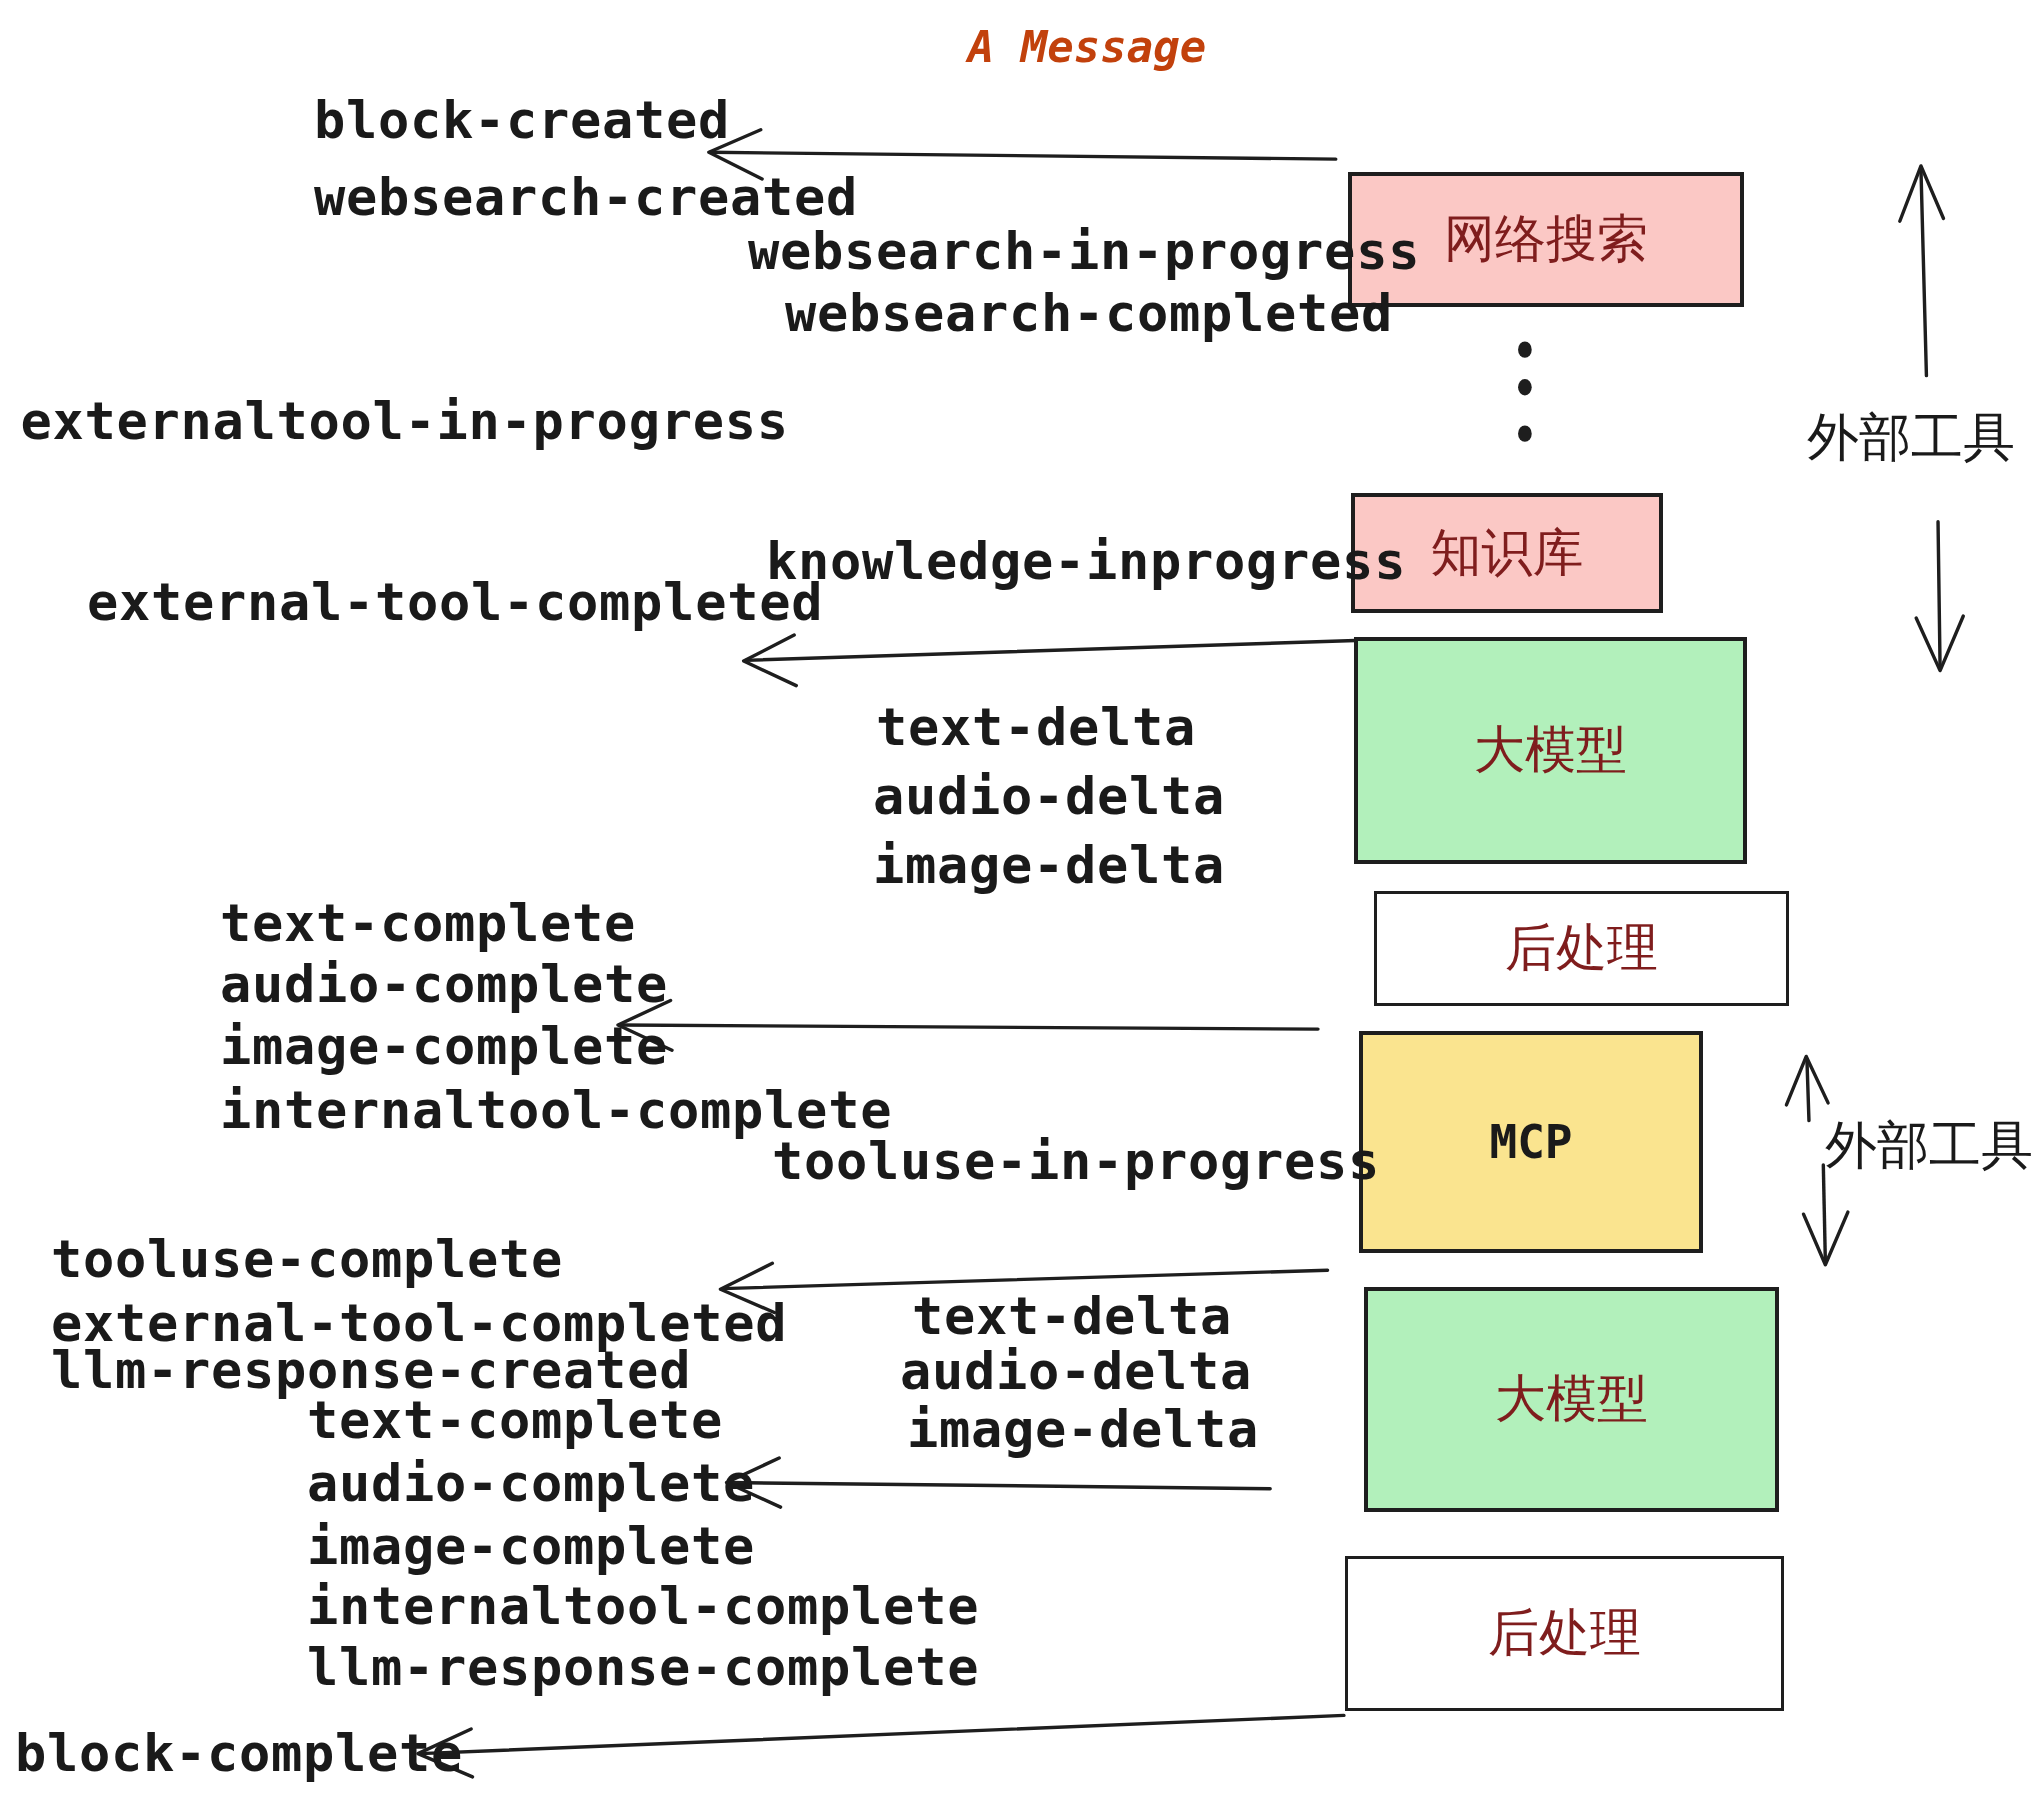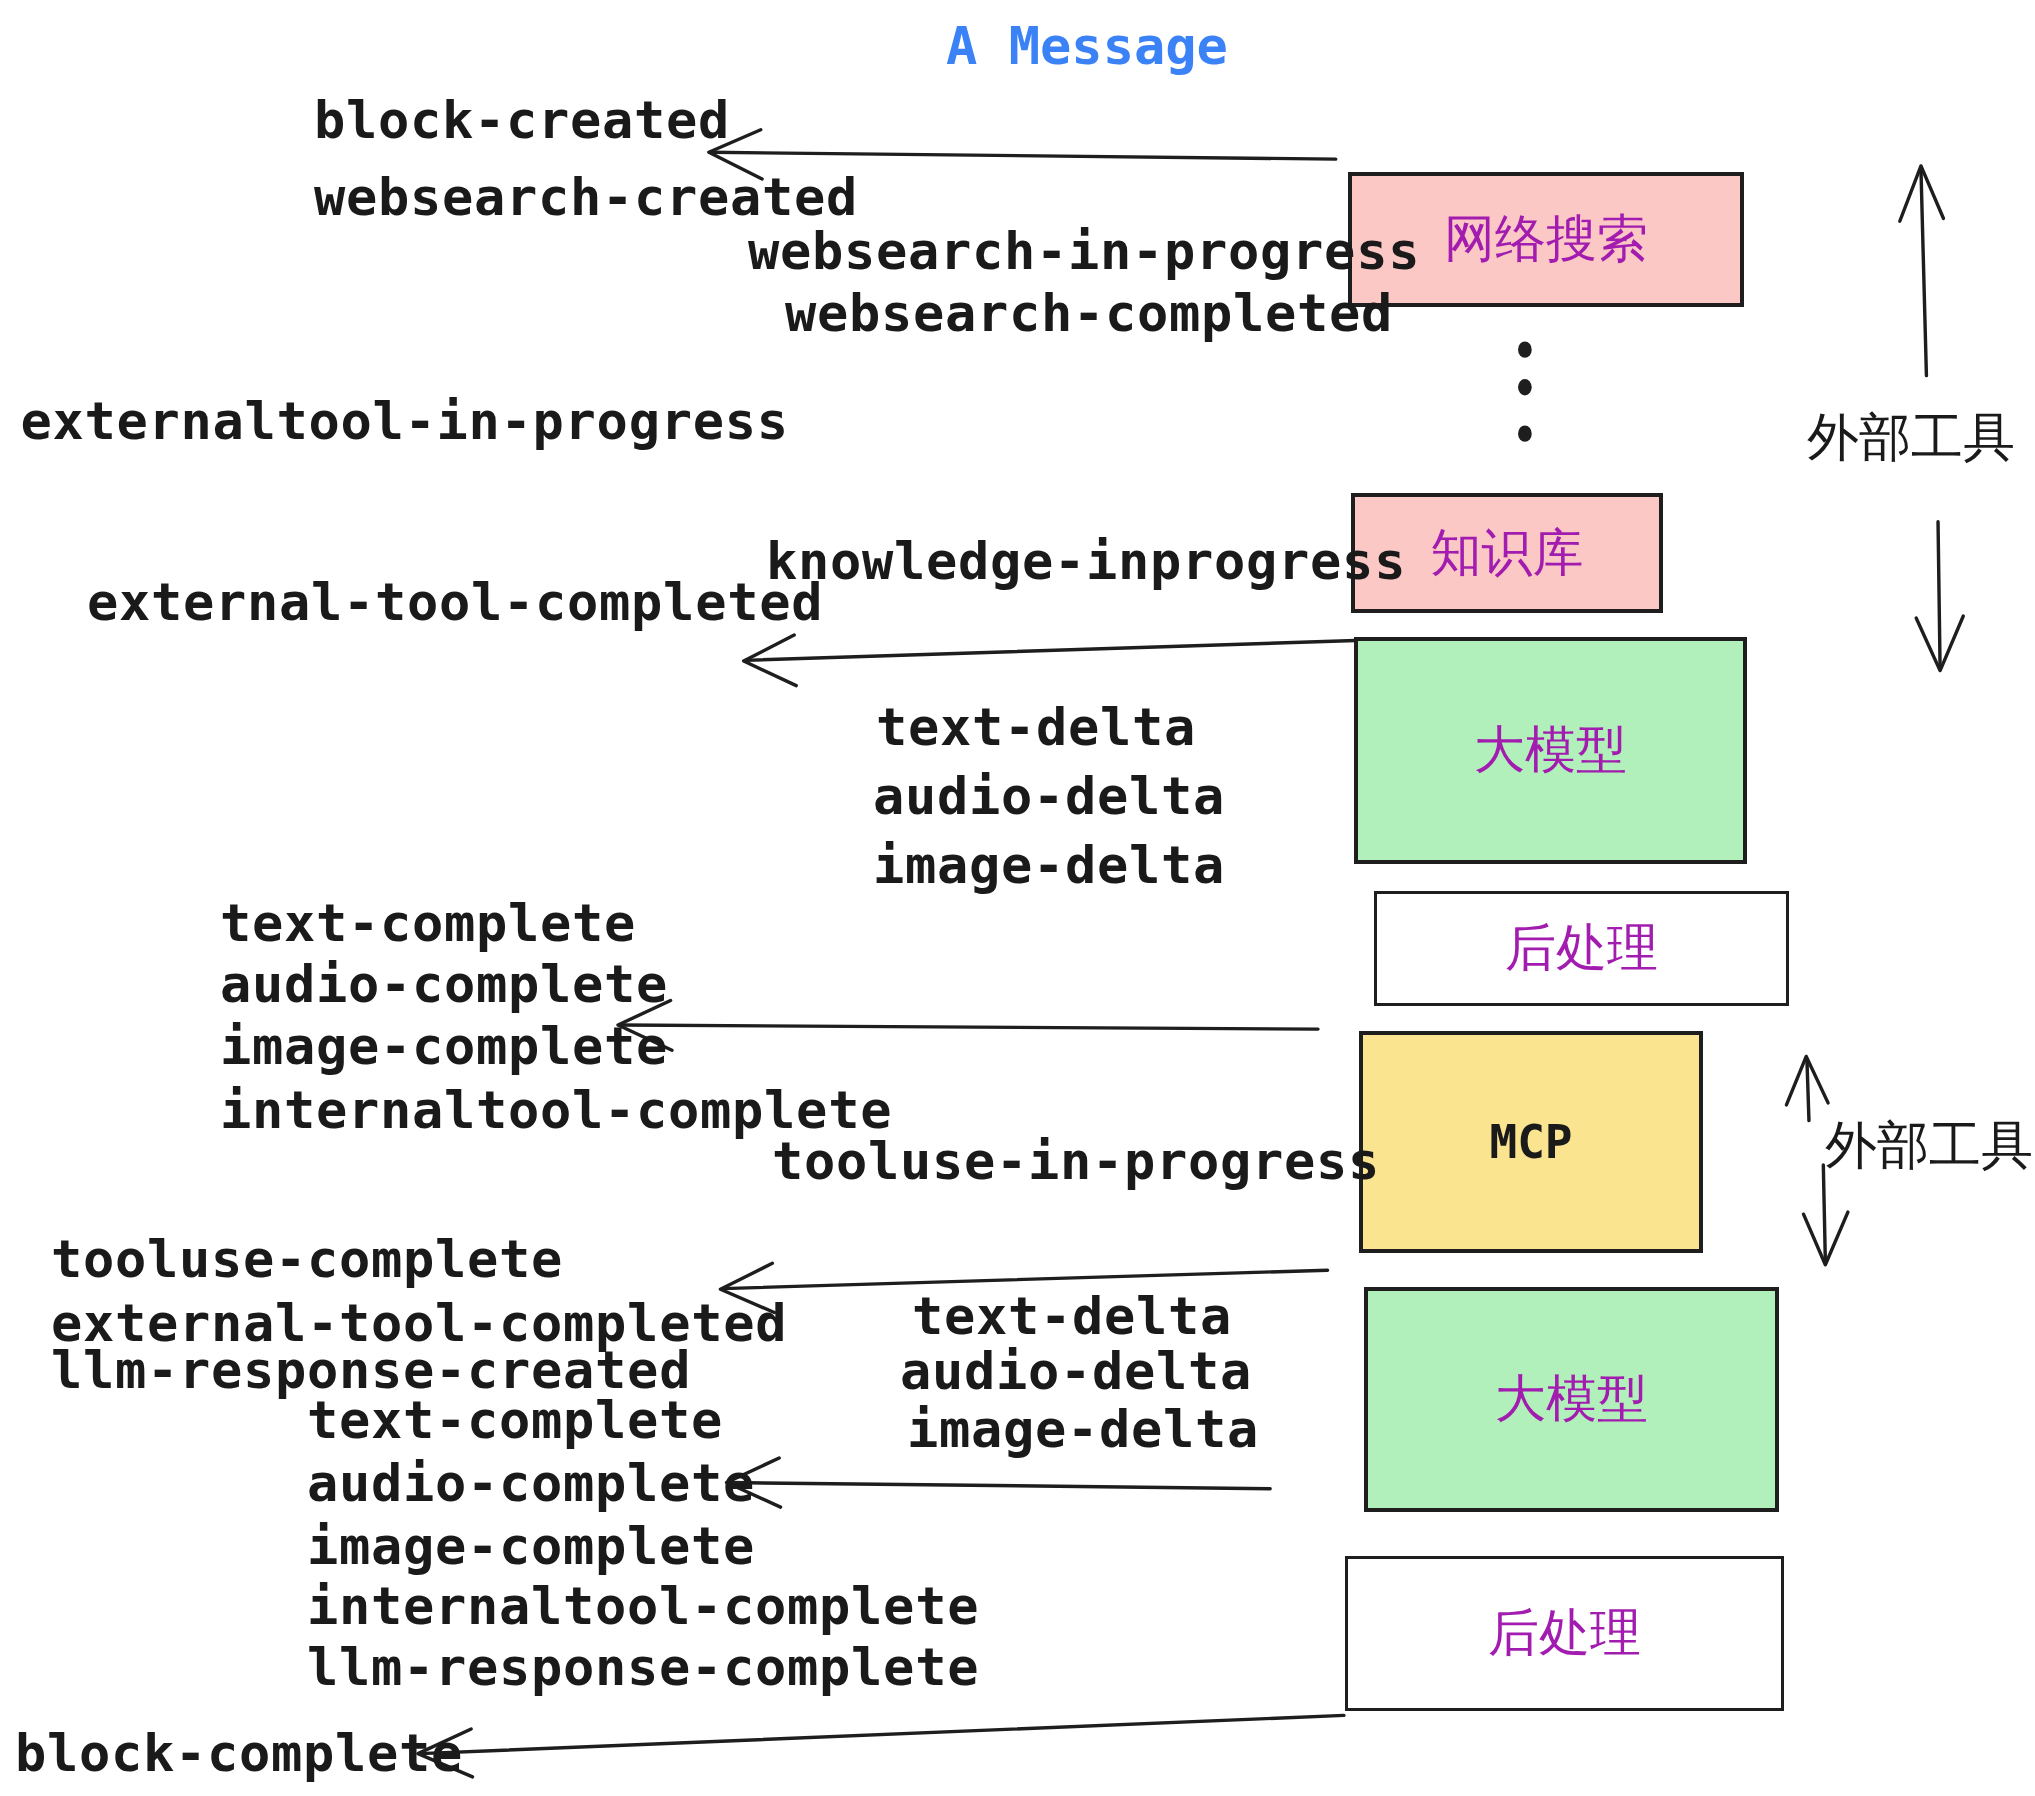--- a/index.html
+++ b/index.html
@@ -30,36 +30,37 @@
     font-size: 52px;
     font-weight: bold;
     color: #1a1a1a;
     letter-spacing: 0.7px;
   }
   .diagram-title {
     position: absolute;
     transform: translate(-50%, -50%);
     white-space: nowrap;
     font-family: "DejaVu Sans Mono", monospace;
-    font-size: 52px;
+    font-size: 44px;
     font-weight: bold;
-    color: #3b82f6;
+    color: #c2410c;
+    font-style: italic;
   }
   .node-box {
     position: absolute;
     box-sizing: border-box;
     border: 4.1px solid #1e1e1e;
     display: flex;
     align-items: center;
     justify-content: center;
   }
   .node-box .cn-label {
     font-family: Liberation Sans, sans-serif;
     font-size: 51px;
-    color: #a21caf;
+    color: #7f1d1d;
     white-space: nowrap;
   }
   .node-box .mono-label {
     font-family: "DejaVu Sans Mono", monospace;
     font-size: 46px;
     font-weight: bold;
     color: #1a1a1a;
     white-space: nowrap;
   }
   .side-label {

